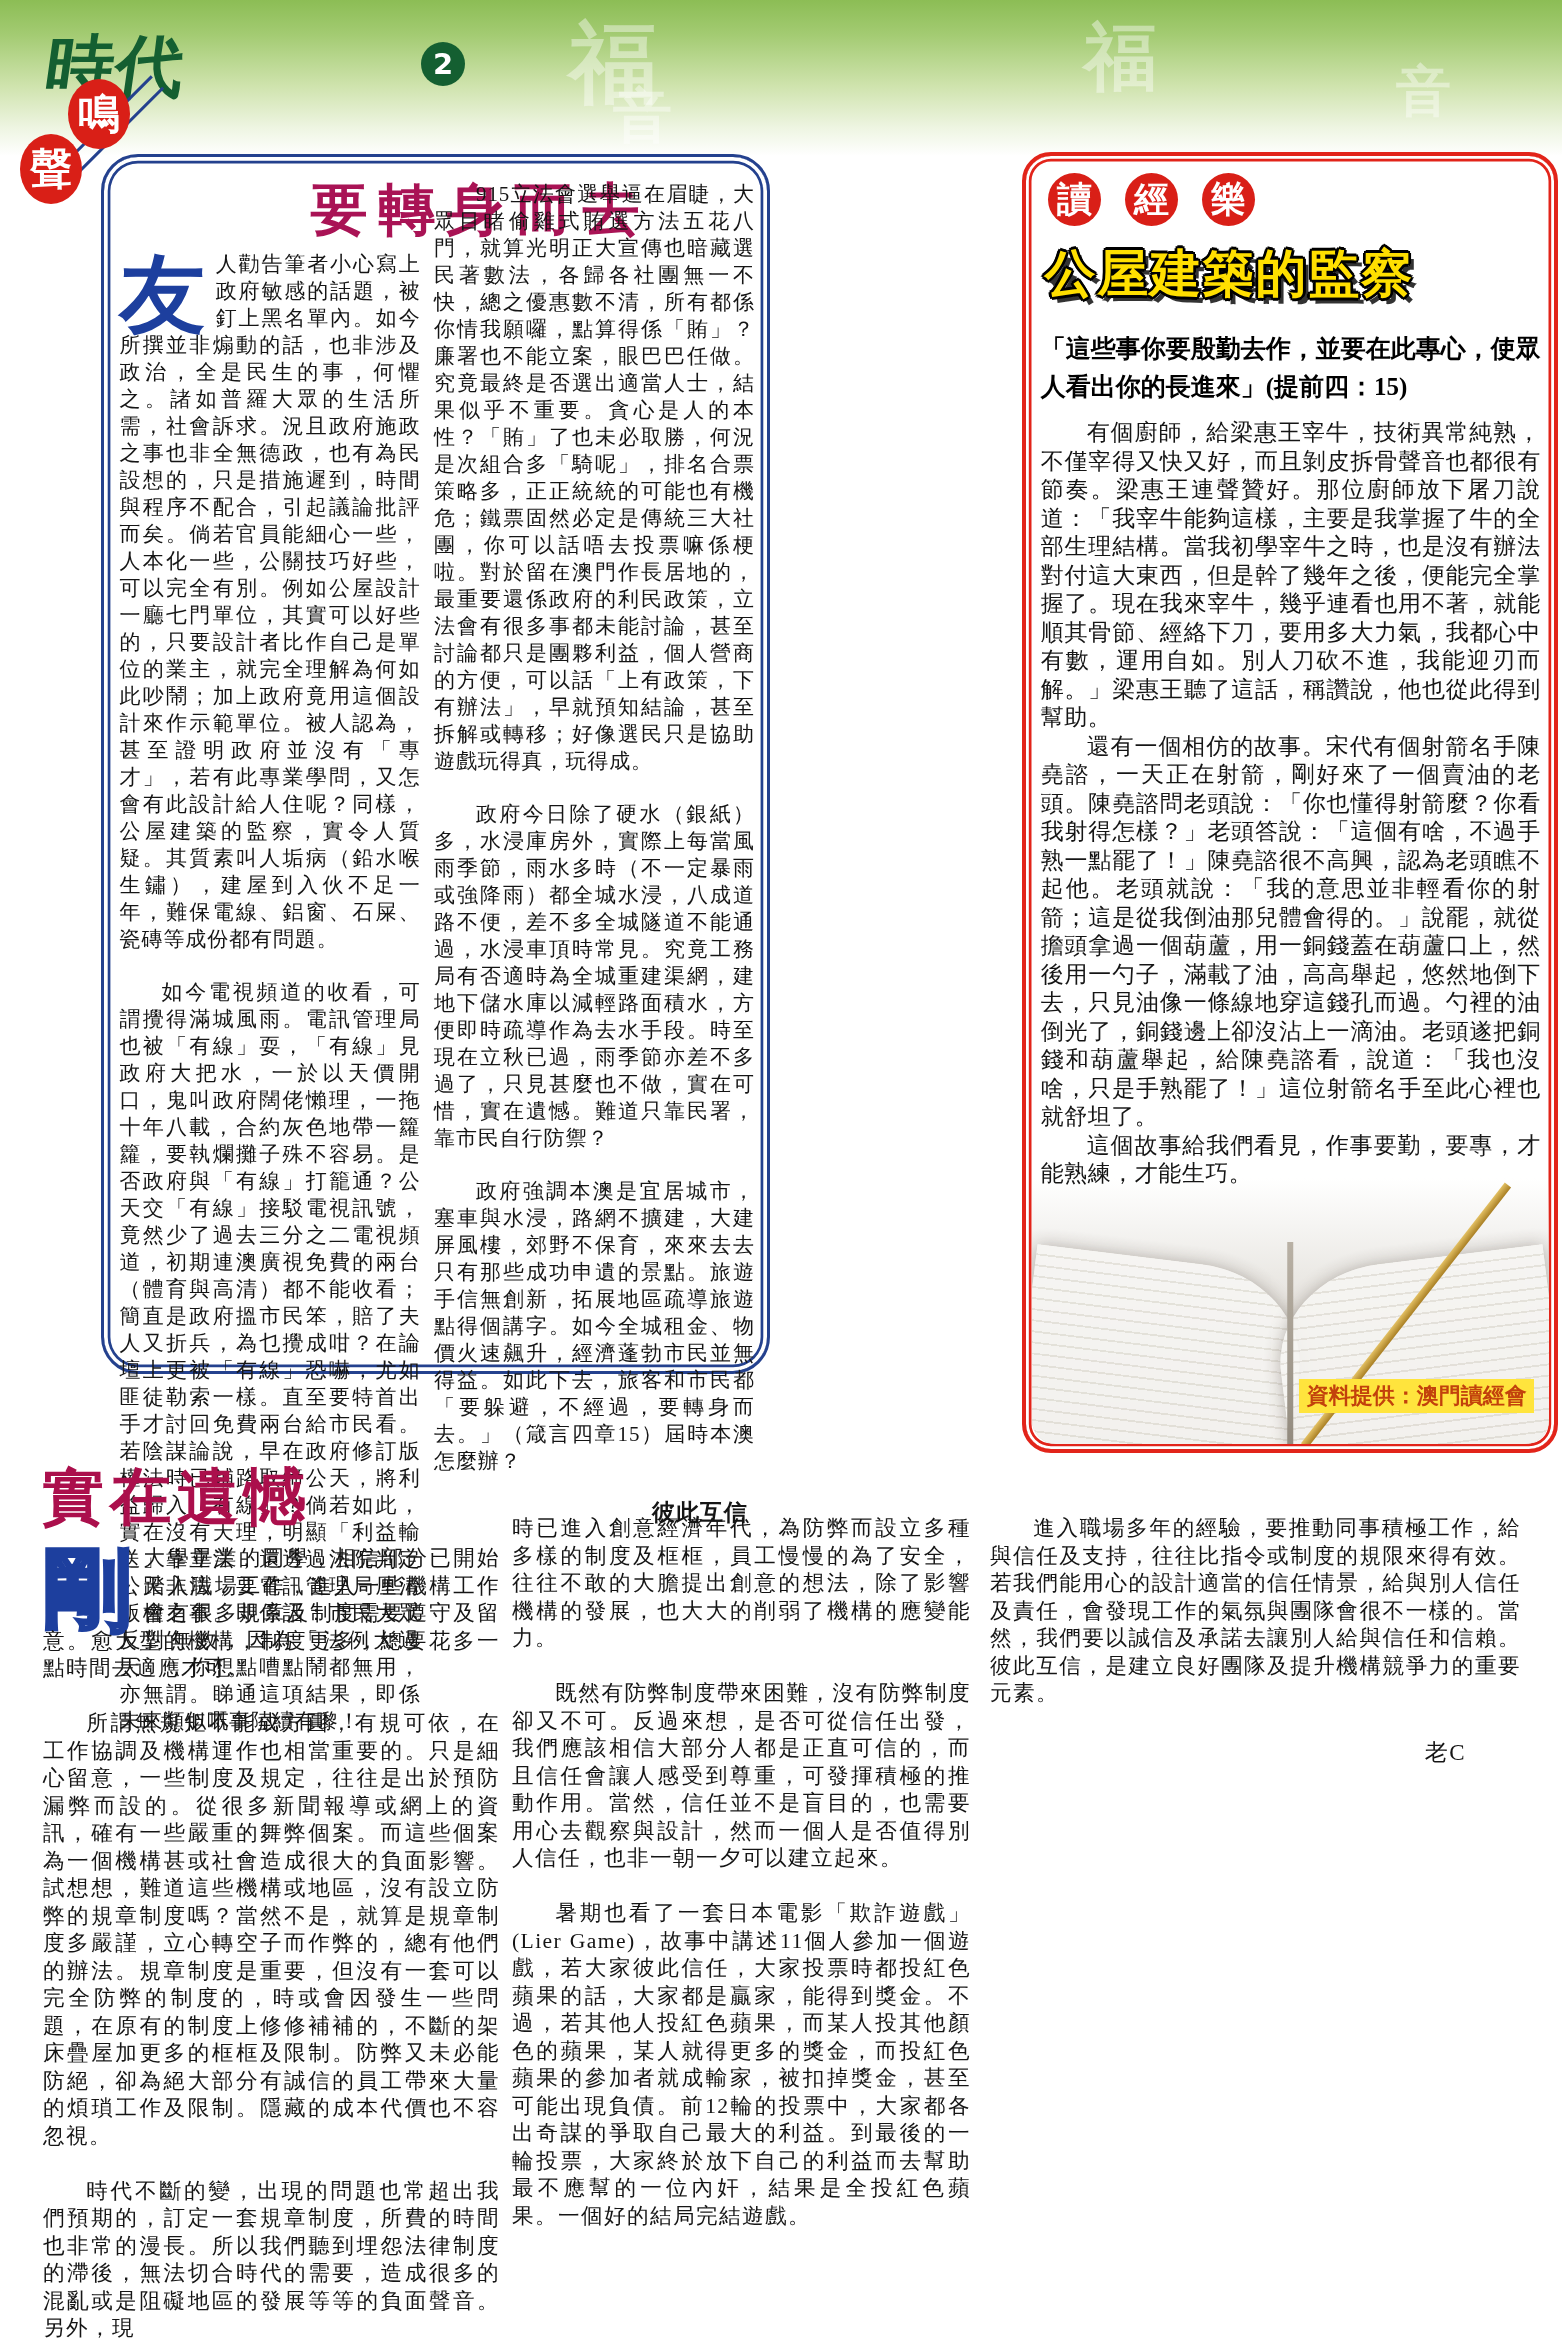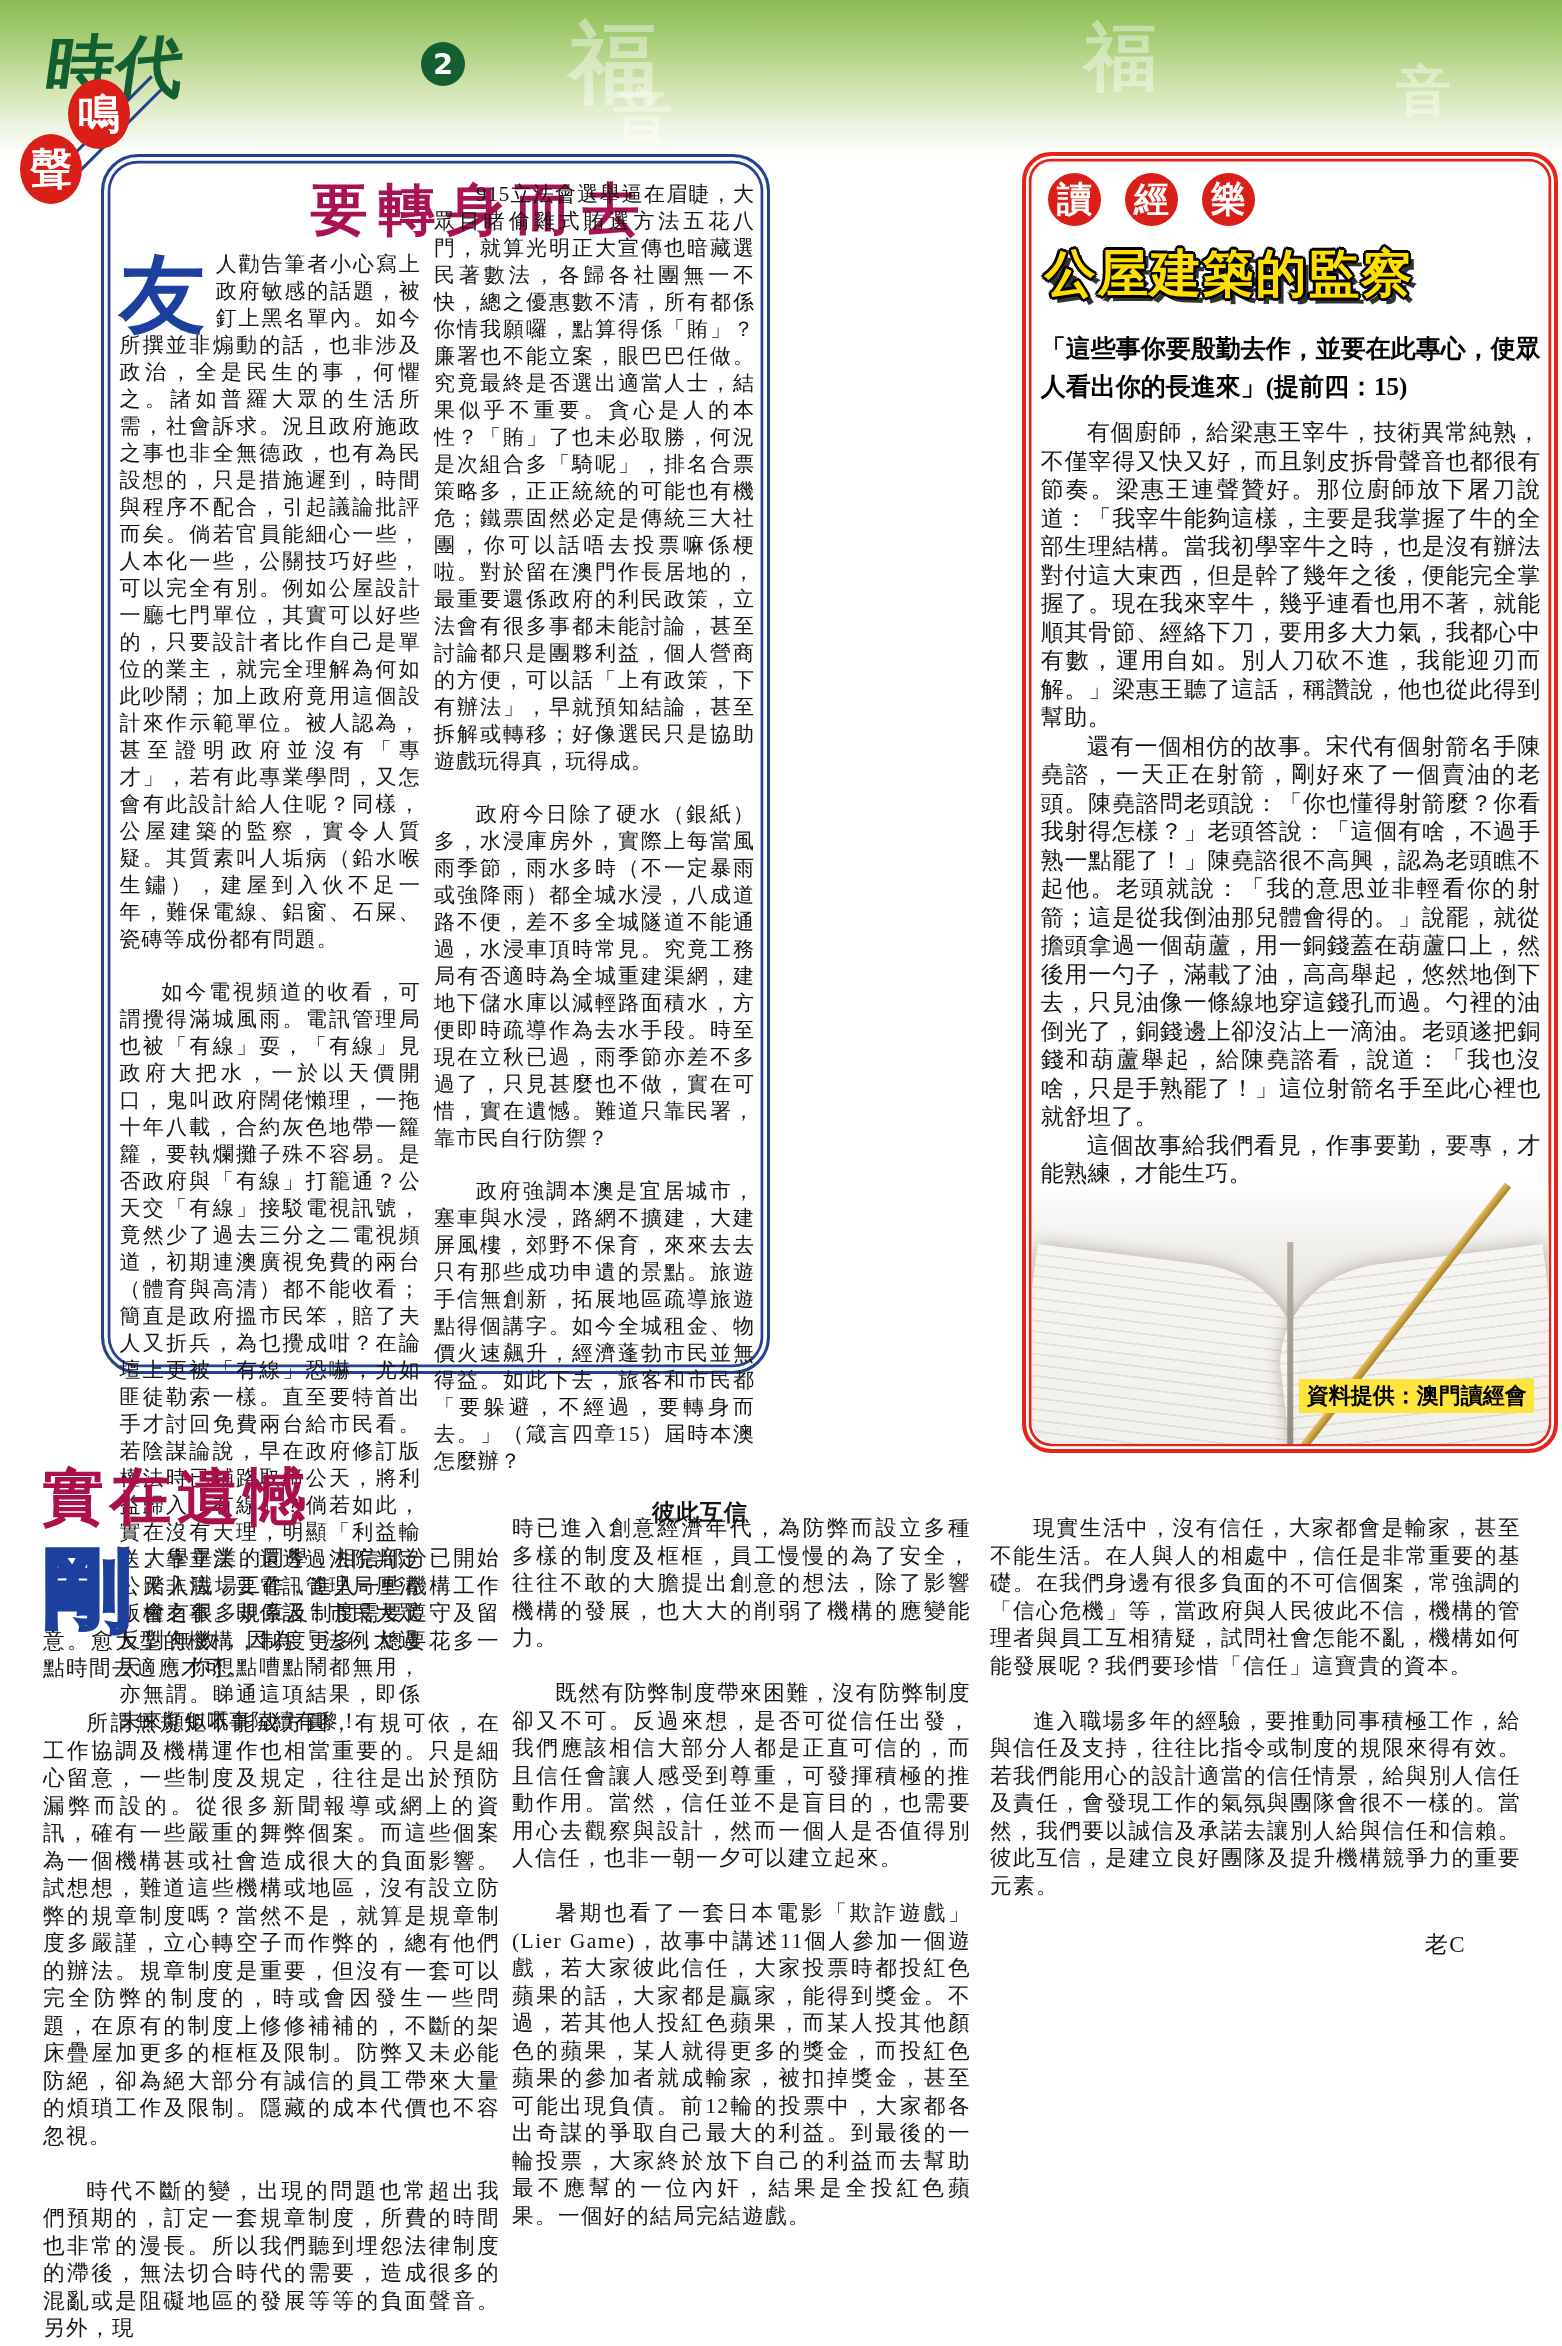--- a/index.html
+++ b/index.html
@@ -86,21 +86,21 @@
     position:absolute; left:14.7px; top:174px; width:500px; z-index:3;
     font-size:25px; font-weight:bold; line-height:38px; color:#000; text-align:justify;
   }
   .read-body {
     position:absolute; left:14.7px; top:263px; width:500px; z-index:3;
     font-size:23px; line-height:28.5px; text-align:justify; color:#151515; letter-spacing:0.5px;
   }
   .read-body p { margin:0; text-indent:2em; }
   .credit {
     position:absolute; right:20px; top:1223px; z-index:4;
-    font-size:22px; font-weight:bold; background:#ffe43d; padding:1.8px 7.3px; color:#000000;
+    font-size:22px; font-weight:bold; background:#ffe43d; padding:1.8px 7.3px; color:#c2410c;
   }
   
   .book { position:absolute; left:5.5px; right:5.5px; bottom:5.5px; height:266px; z-index:1;
           border-radius:0 0 24px 24px; overflow:hidden;
           background:linear-gradient(180deg, rgba(250,249,247,0) 0%, #eceae6 35%, #cdc6bd 100%); }
   .bpage { position:absolute; bottom:-55px; width:275px; height:239px; background:
            repeating-linear-gradient(180deg,#f7f6f3 0 9.2px, #e4e1da 9.2px 11px); opacity:0.9;
            box-shadow:0 0 16.5px rgba(90,80,70,0.45); }
   .bpage.l { left:-9.2px;  transform:rotate(7deg);  border-radius:0 40% 0 0; }
   .bpage.r { right:-9.2px; transform:rotate(-7deg); border-radius:40% 0 0 0; }
@@ -192,19 +192,18 @@
     <p class="ind">時代不斷的變，出現的問題也常超出我們預期的，訂定一套規章制度，所費的時間也非常的漫長。所以我們聽到埋怨法律制度的滯後，無法切合時代的需要，造成很多的混亂或是阻礙地區的發展等等的負面聲音。另外，現</p>
   </div>
 
   <div class="tt tcol2">
     <p>時已進入創意經濟年代，為防弊而設立多種多樣的制度及框框，員工慢慢的為了安全，往往不敢的大膽提出創意的想法，除了影響機構的發展，也大大的削弱了機構的應變能力。</p>
     <p class="ind">既然有防弊制度帶來困難，沒有防弊制度卻又不可。反過來想，是否可從信任出發，我們應該相信大部分人都是正直可信的，而且信任會讓人感受到尊重，可發揮積極的推動作用。當然，信任並不是盲目的，也需要用心去觀察與設計，然而一個人是否值得別人信任，也非一朝一夕可以建立起來。</p>
     <p class="ind">暑期也看了一套日本電影「欺詐遊戲」(Lier Game)，故事中講述11個人參加一個遊戲，若大家彼此信任，大家投票時都投紅色蘋果的話，大家都是贏家，能得到獎金。不過，若其他人投紅色蘋果，而某人投其他顏色的蘋果，某人就得更多的獎金，而投紅色蘋果的參加者就成輸家，被扣掉獎金，甚至可能出現負債。前12輪的投票中，大家都各出奇謀的爭取自己最大的利益。到最後的一輪投票，大家終於放下自己的利益而去幫助最不應幫的一位內奸，結果是全投紅色蘋果。一個好的結局完結遊戲。</p>
   </div>
 
   <div class="tt tcol3">
-    <p class="ind">現實生活中，沒有信任，大家都會是輸家，甚至不能生活。在人與人的相處中，信任是非常重要的基礎。在我們身邊有很多負面的不可信個案，常強調的「信心危機」等，當政府與人民彼此不信，機構的管理者與員工互相猜疑，試問社會怎能不亂，機構如何能發展呢？我們要珍惜「信任」這寶貴的資本。</p>
     <p class="ind">進入職場多年的經驗，要推動同事積極工作，給與信任及支持，往往比指令或制度的規限來得有效。若我們能用心的設計適當的信任情景，給與別人信任及責任，會發現工作的氣氛與團隊會很不一樣的。當然，我們要以誠信及承諾去讓別人給與信任和信賴。彼此互信，是建立良好團隊及提升機構競爭力的重要元素。</p>
     <p class="tsig">老C</p>
   </div>
 
 </div>
 
 
 </body></html>

